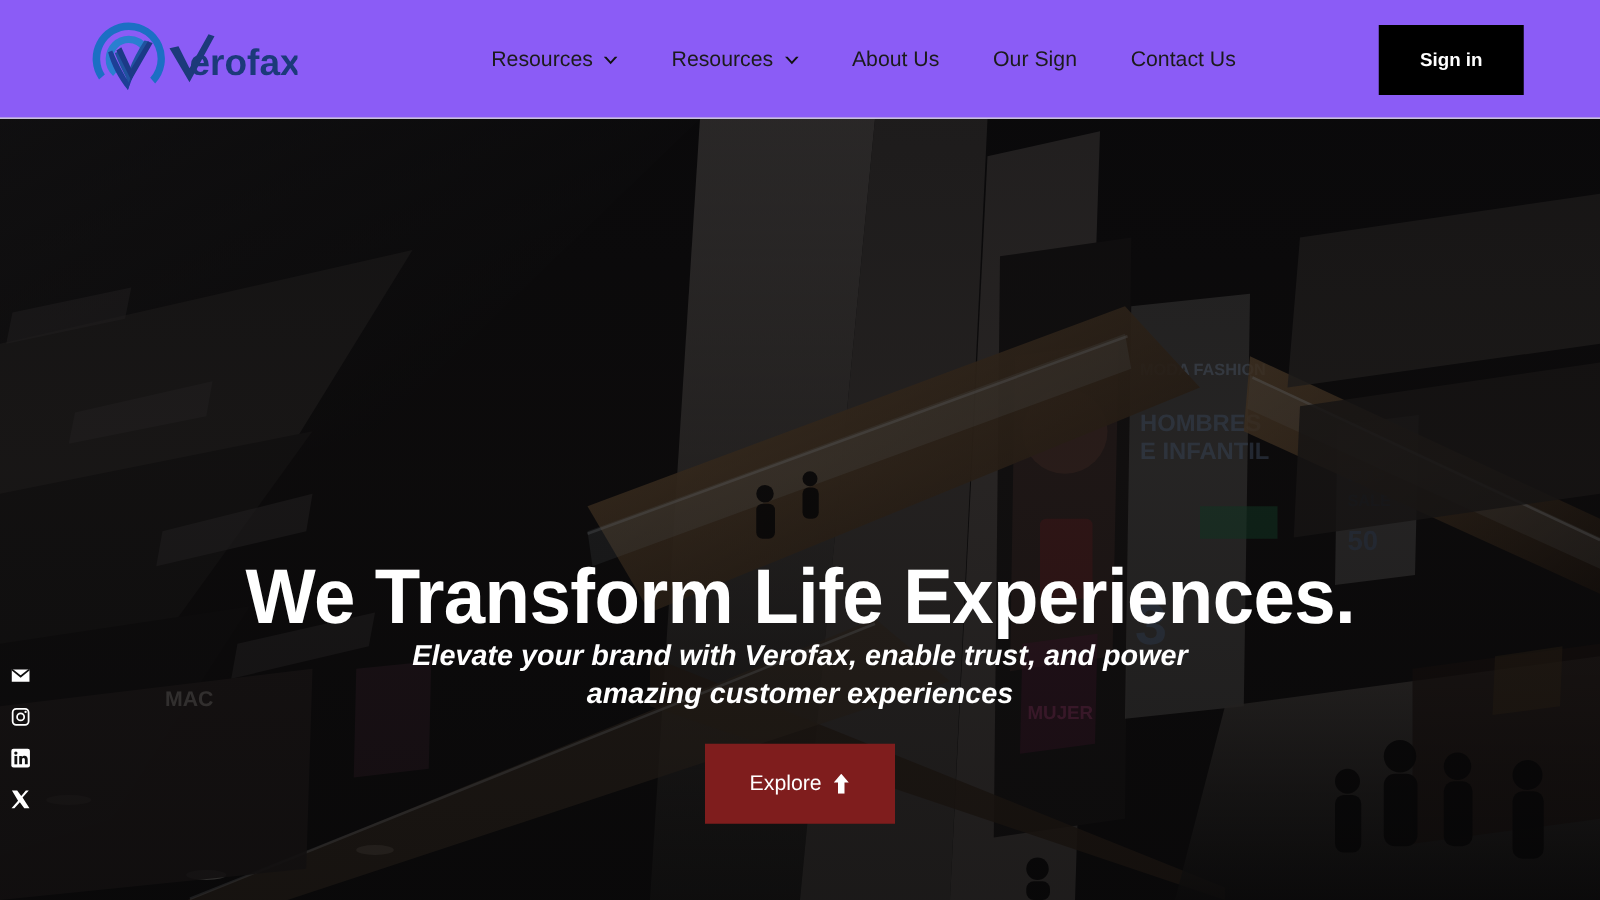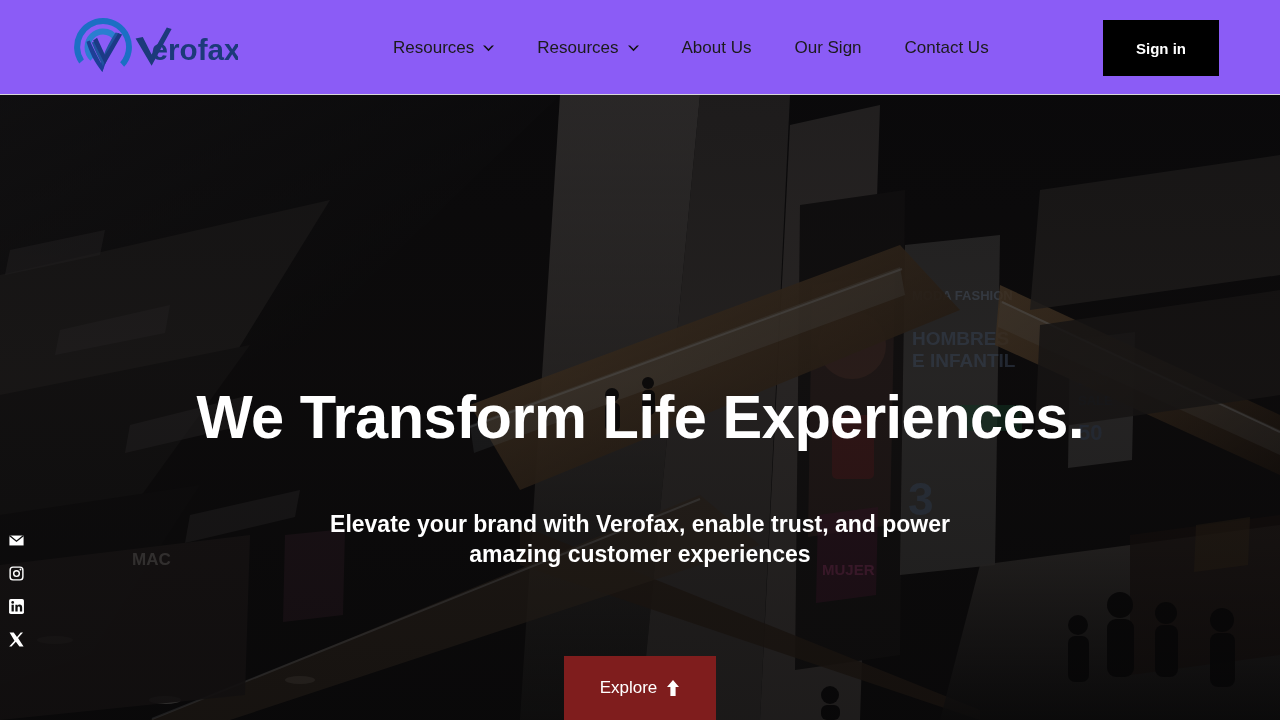--- a/index.html
+++ b/index.html
@@ -61,36 +61,37 @@
     background:#0c0b0a;
   }
   .hero-photo{ position:absolute; inset:0; width:100%; height:100%; }
   .hero-scrim{
     position:absolute; inset:0;
     background:linear-gradient(180deg, rgba(4,4,6,.62) 0%, rgba(6,5,6,.55) 45%, rgba(4,4,5,.66) 100%);
   }
   .hero-content{
     position:absolute; left:0; right:0; top:0; bottom:0;
     display:flex; flex-direction:column;
-    align-items:center; justify-content:space-between;
+    align-items:center; justify-content:center;
     padding-top:291px;
     text-align:center;
   }
   .hero-title{
     font-size:62px; font-weight:bold; color:#ffffff;
     letter-spacing:-0.5px;
     line-height:1;
     font-stretch:condensed;
     transform:scaleX(0.96);
     white-space:nowrap;
   }
   .hero-sub{
     font-size:23px; font-weight:bold; color:#ffffff;
     line-height:1.32;
     max-width:700px;
+    font-style:italic;
   }
   .explore-btn{
     margin-top:26px;
     width:152px; height:64px;
     background:#7f1d1d; color:#ffffff;
     border:none; cursor:pointer;
     font-family:inherit; font-size:17px;
     display:flex; align-items:center; justify-content:center; gap:9px;
   }
   .explore-arrow{ display:inline-block; width:14px; height:16px; }

